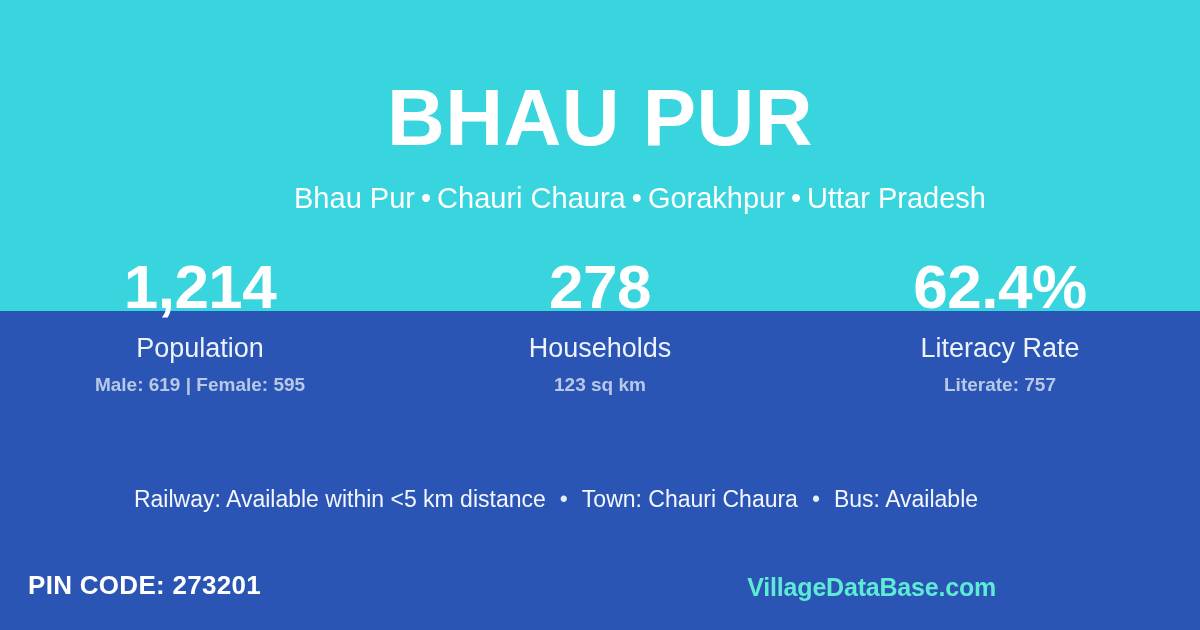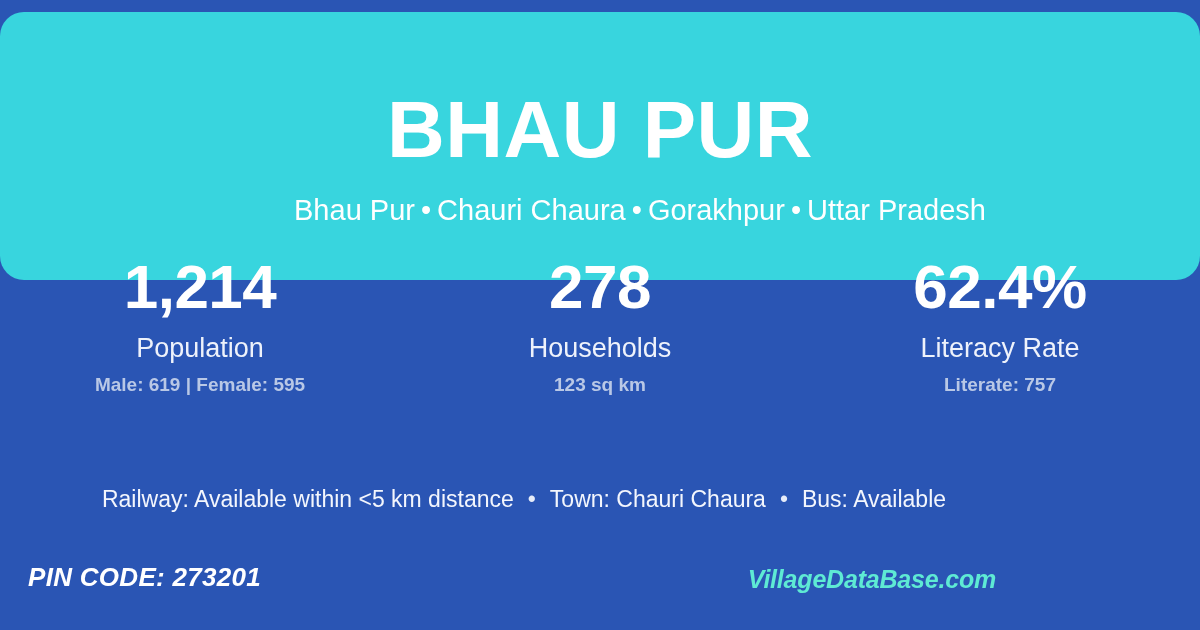--- a/index.html
+++ b/index.html
@@ -20,25 +20,24 @@
     width: 1200px;
     height: 630px;
     background: #2a55b4;
     overflow: hidden;
   }
 
   
   .hero {
     position: absolute;
     left: 0;
-    top: 12px;
-    width: 1200px;
-    height: 268px;
+    top: 0;
+    width: 1200px;
+    height: 311px;
     background: #38d5de;
-    border-radius: 24px;
   }
 
   .hero-title {
     position: absolute;
     left: 0;
     top: 78px;
     width: 1200px;
     text-align: center;
     color: #ffffff;
     font-size: 80px;
@@ -112,35 +111,35 @@
     position: absolute;
     left: 0;
     top: 486px;
     width: 1048px;
     text-align: center;
     color: #f3f6fd;
     font-size: 23px;
     font-weight: 400;
     line-height: 1.2;
     white-space: nowrap;
+    padding-left: 32px;
   }
 
   .amenities .sep {
     padding: 0 14px;
     color: #e6ecf9;
   }
 
   
   .footer {
     position: absolute;
     left: 0;
-    bottom: 8px;
+    bottom: 0;
     width: 1024px;
     height: 74px;
-    font-style: italic;
   }
 
   .pin-code {
     position: absolute;
     left: 28px;
     top: 14px;
     color: #ffffff;
     font-size: 26px;
     font-weight: 700;
     letter-spacing: 0.3px;

